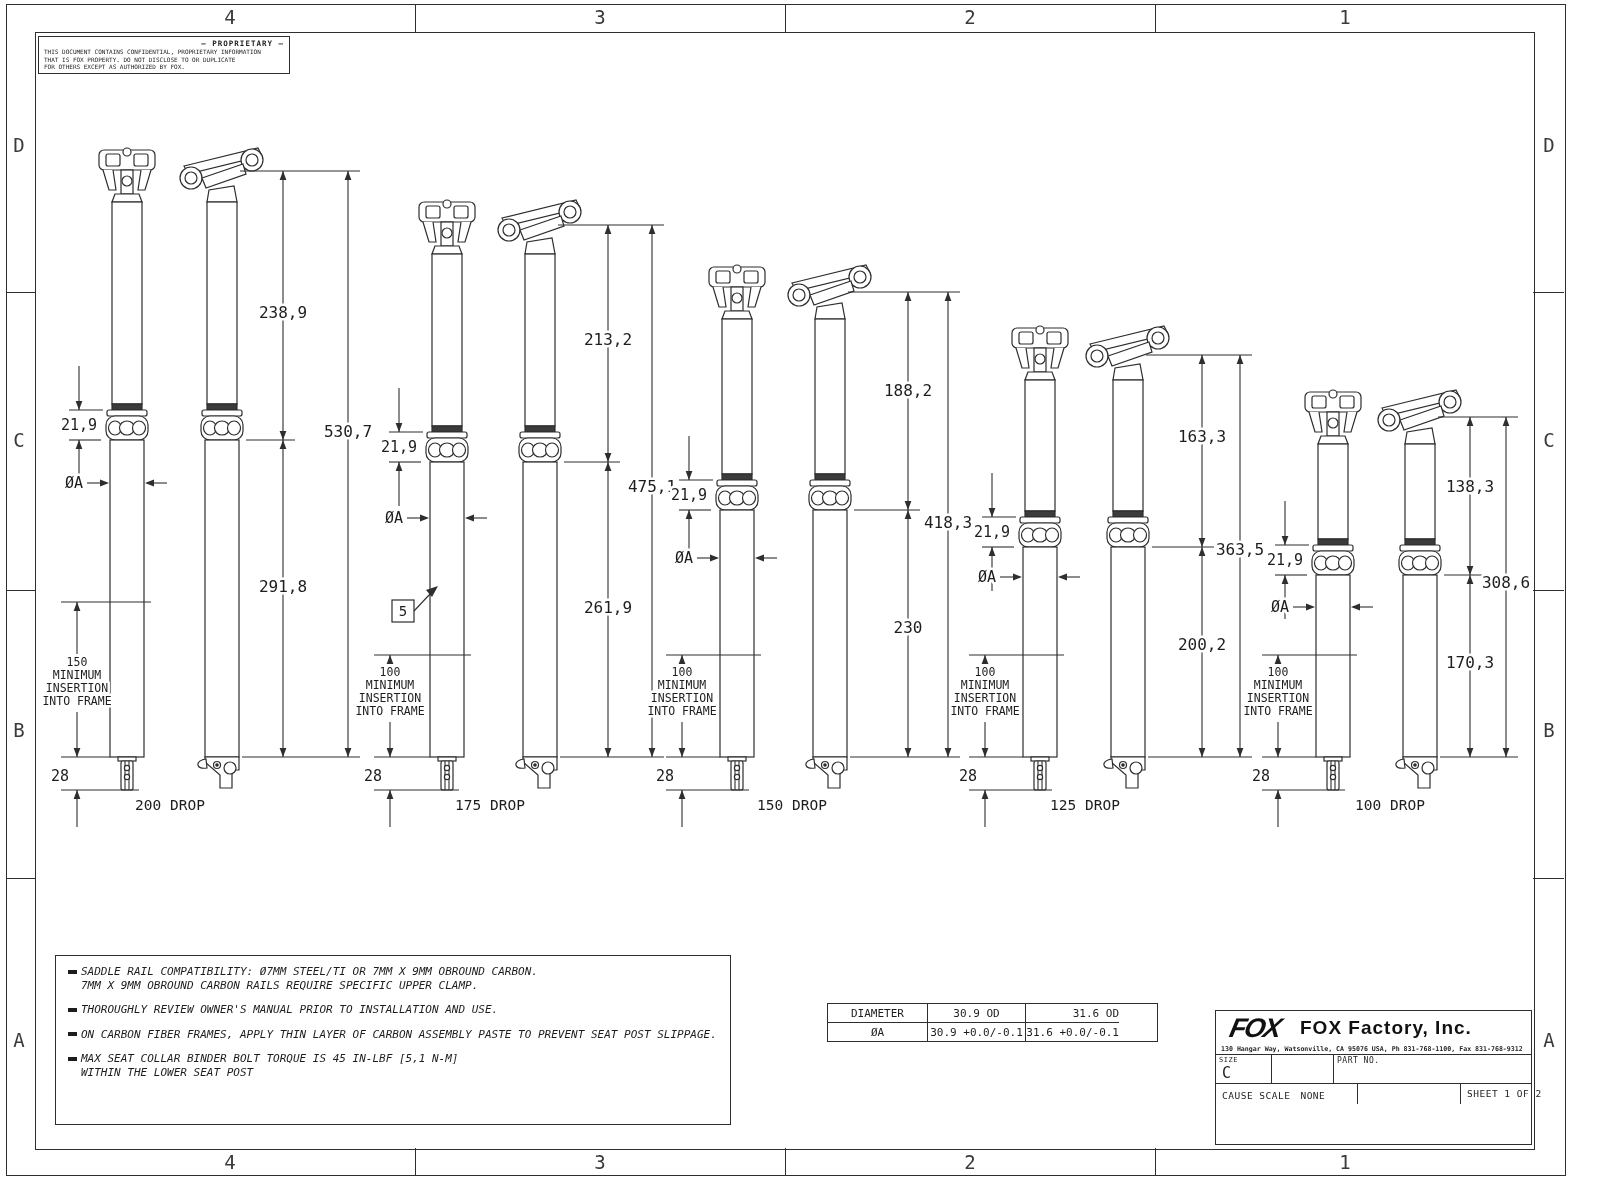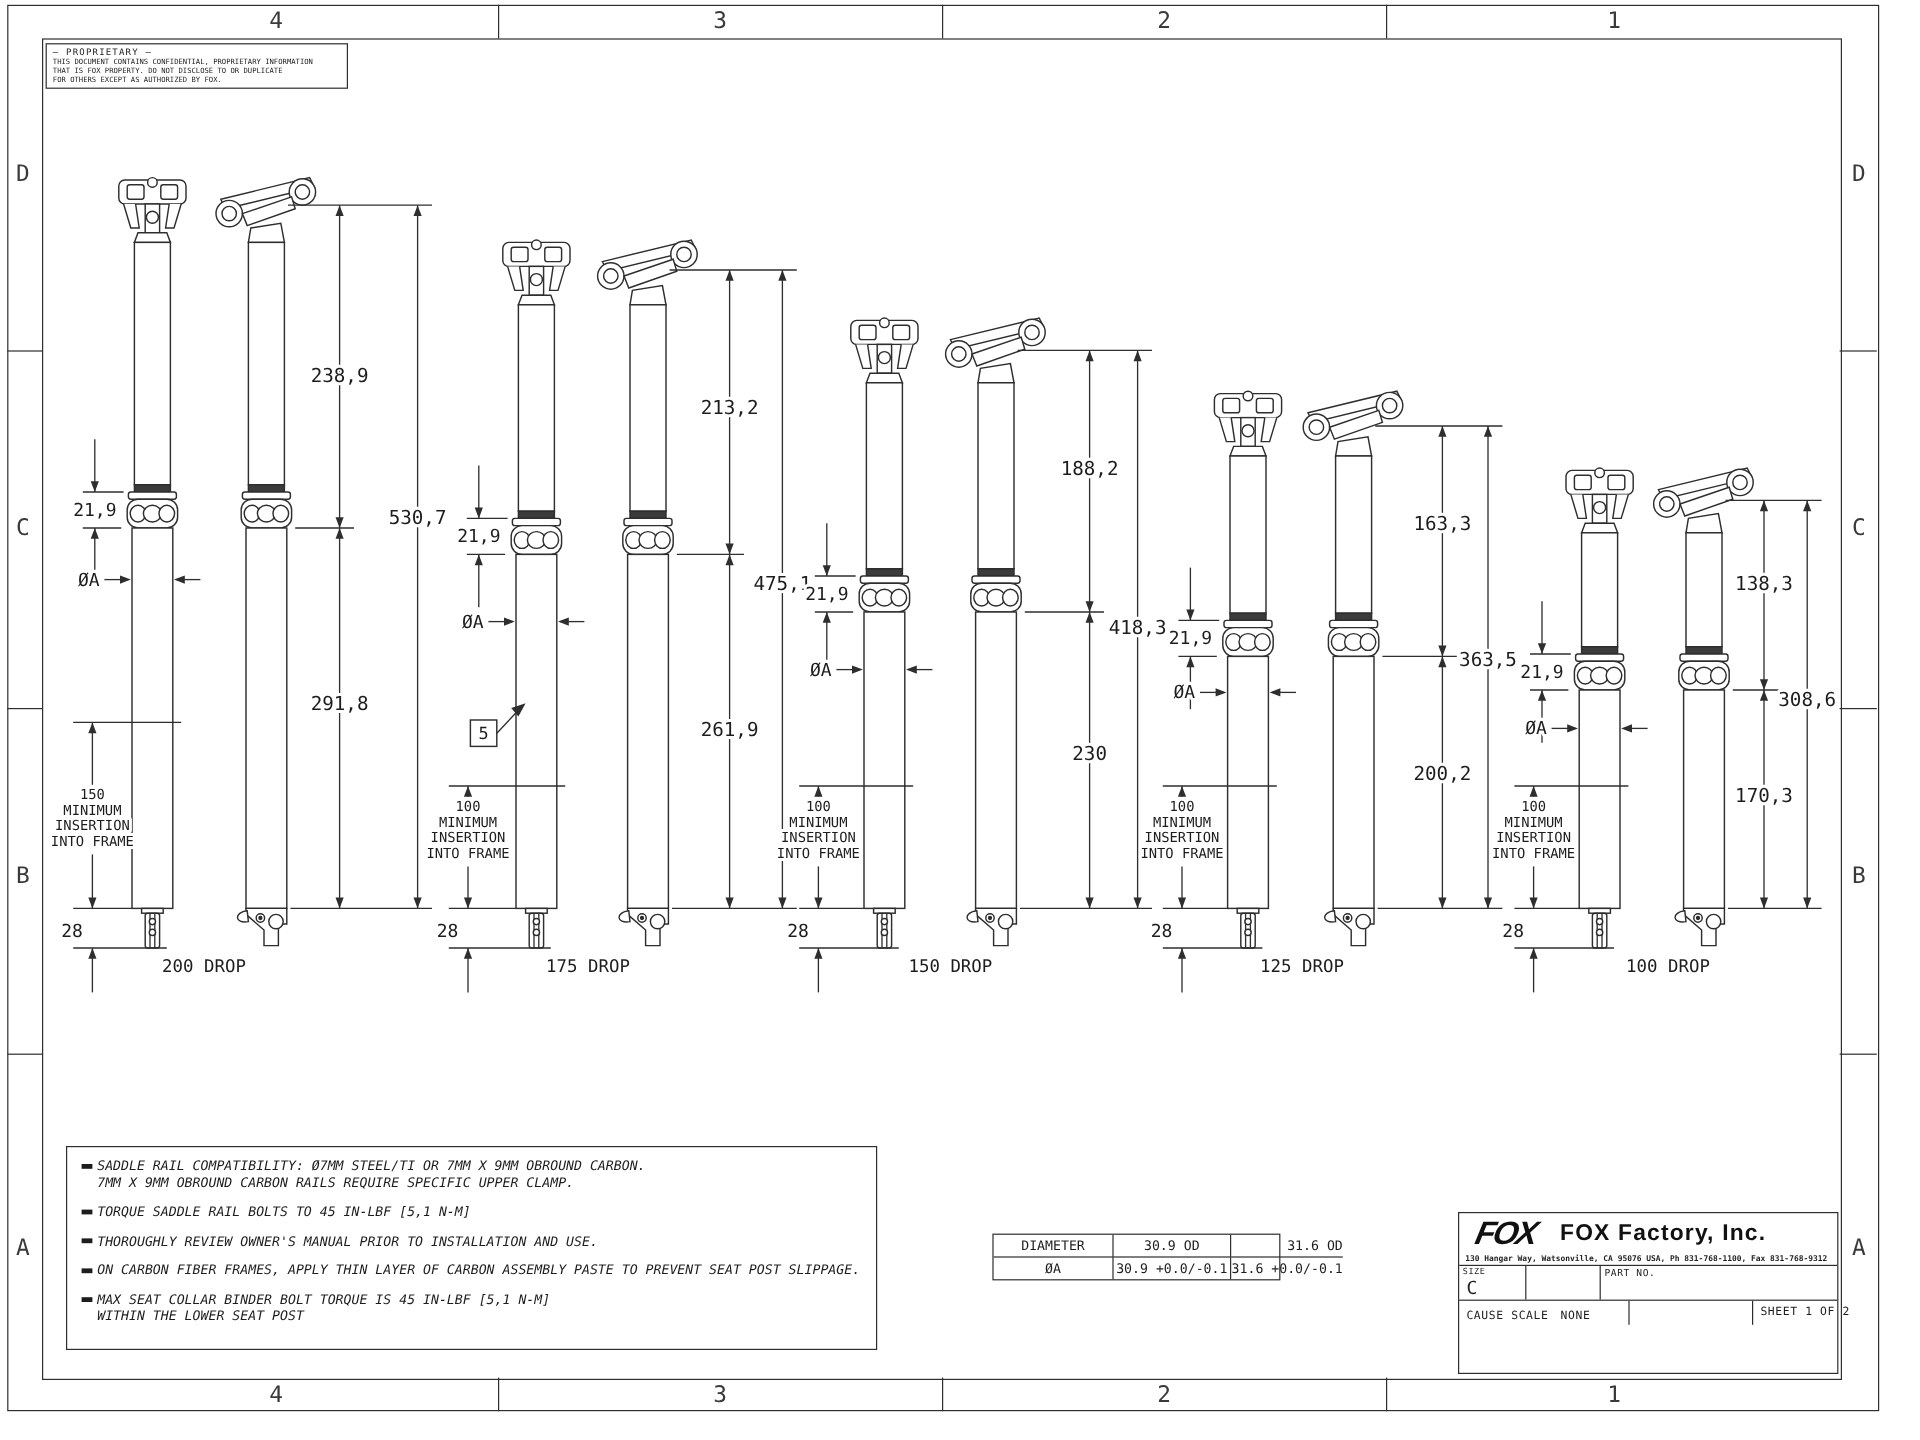--- a/index.html
+++ b/index.html
@@ -6,31 +6,31 @@
   .sheet{position:relative;width:1600px;height:1200px;background:#ffffff;overflow:hidden;
          font-family:"DejaVu Sans Mono",monospace;color:#1d1d1d;}
   .abs{position:absolute;}
   .frame{position:absolute;border:1px solid #2e2e2e;}
   .frame-inner{position:absolute;border:1.6px solid #2e2e2e;}
   .zone-label{position:absolute;font-size:19px;color:#3a3a3a;transform:translate(-50%,-50%);}
   .zone-div{position:absolute;background:#2e2e2e;}
   
   .prop{position:absolute;left:38px;top:36px;width:252px;height:38px;border:1px solid #2e2e2e;
         padding:2px 5px;box-sizing:border-box;}
-  .prop-title{font-size:7.5px;font-weight:normal;text-align:left;letter-spacing:1px;}
+  .prop-title{font-size:7.5px;font-weight:bold;text-align:right;letter-spacing:1px;}
   .prop-line{font-size:6px;line-height:7.6px;white-space:nowrap;}
   
   .notes{position:absolute;left:55px;top:955px;width:676px;height:170px;border:1.2px solid #2e2e2e;
          box-sizing:border-box;padding:9px 8px 6px 12px;}
   .note-item{margin-bottom:11px;}
   .note-line{font-size:11px;line-height:13.5px;white-space:nowrap;display:flex;align-items:center;font-style:italic;}
   .note-cont{margin-left:13px;}
   .bullet{display:inline-block;width:9px;height:4px;background:#1d1d1d;margin-right:4px;flex:0 0 9px;}
   
-  .dtable{position:absolute;left:827px;top:1028px;width:240px;border:1.2px solid #2e2e2e;box-sizing:border-box;}
+  .dtable{position:absolute;left:827px;top:1003px;width:331px;border:1.2px solid #2e2e2e;box-sizing:border-box;}
   .drow{display:grid;grid-template-columns:100px 98px 93px;}
   .dcell{font-size:11px;text-align:center;padding:3px 0 2px 0;border-right:1px solid #2e2e2e;
          border-bottom:1px solid #2e2e2e;white-space:nowrap;}
   .drow:last-child .dcell{border-bottom:none;}
   .dcell:last-child{border-right:none;text-align:right;}
   
   .tblock{position:absolute;left:1215px;top:1010px;width:317px;height:135px;border:1.6px solid #2e2e2e;
           box-sizing:border-box;background:#fff;}
   .tb-rowA{height:44px;border-bottom:1.2px solid #2e2e2e;box-sizing:border-box;position:relative;}
   .fox-logo{position:absolute;left:14px;top:2px;font-family:"Liberation Sans",sans-serif;
@@ -544,26 +544,20 @@
           <span class="bullet"></span>
           <span>SADDLE RAIL COMPATIBILITY: Ø7MM STEEL/TI OR 7MM X 9MM OBROUND CARBON.</span>
         </div>
         <div class="note-line note-cont">
           <span>7MM X 9MM OBROUND CARBON RAILS REQUIRE SPECIFIC UPPER CLAMP.</span>
         </div>
       </div>
       <div class="note-item">
         <div class="note-line">
           <span class="bullet"></span>
-          <span>TORQUE SADDLE RAIL BOLTS TO 45 IN-LBF [5,1 N-M]</span>
-        </div>
-      </div>
-      <div class="note-item">
-        <div class="note-line">
-          <span class="bullet"></span>
           <span>THOROUGHLY REVIEW OWNER'S MANUAL PRIOR TO INSTALLATION AND USE.</span>
         </div>
       </div>
       <div class="note-item">
         <div class="note-line">
           <span class="bullet"></span>
           <span>ON CARBON FIBER FRAMES, APPLY THIN LAYER OF CARBON ASSEMBLY PASTE TO PREVENT SEAT POST SLIPPAGE.</span>
         </div>
       </div>
       <div class="note-item">

